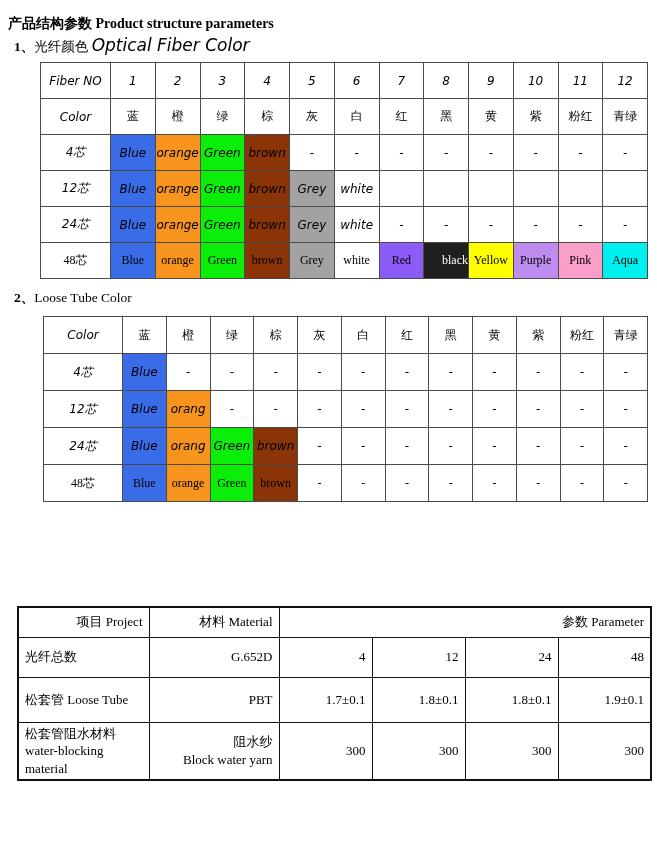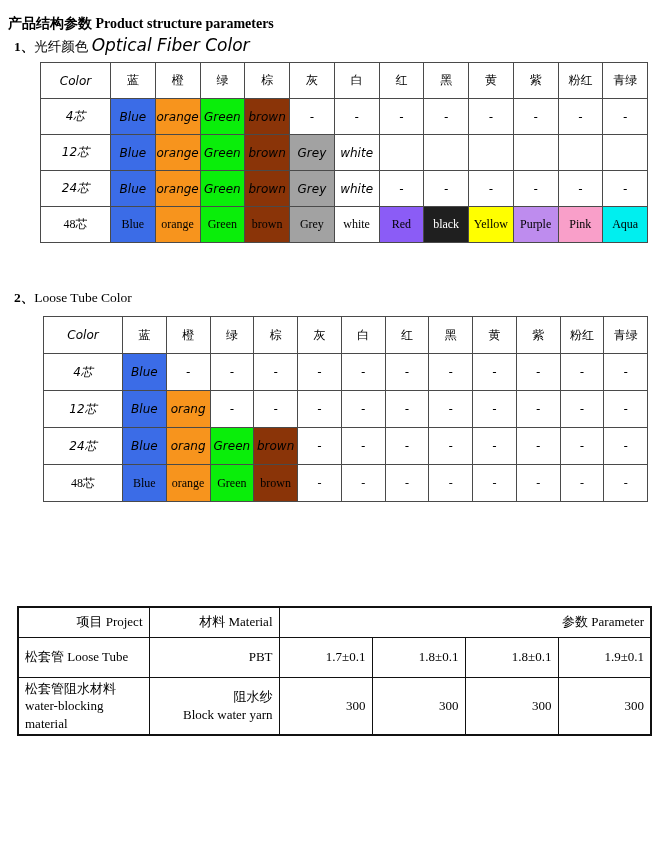--- a/index.html
+++ b/index.html
@@ -56,20 +56,35 @@
   <span class="en hw">Optical Fiber Color</span>
 </div>
 
 <table id="fiber-table" class="grid">
   <colgroup>
     <col style="width:70px">
     <col span="12">
   </colgroup>
   <tbody>
       <tr>
+        <td class="lbl hw">Fiber NO</td>
+        <td class="hw">1</td>
+        <td class="hw">2</td>
+        <td class="hw">3</td>
+        <td class="hw">4</td>
+        <td class="hw">5</td>
+        <td class="hw">6</td>
+        <td class="hw">7</td>
+        <td class="hw">8</td>
+        <td class="hw">9</td>
+        <td class="hw">10</td>
+        <td class="hw">11</td>
+        <td class="hw">12</td>
+      </tr>
+      <tr>
         <td class="lbl hw">Color</td>
         <td class="serif">蓝</td>
         <td class="serif">橙</td>
         <td class="serif">绿</td>
         <td class="serif">棕</td>
         <td class="serif">灰</td>
         <td class="serif">白</td>
         <td class="serif">红</td>
         <td class="serif">黑</td>
         <td class="serif">黄</td>
@@ -124,21 +139,21 @@
       </tr>
       <tr>
         <td class="lbl serif">48芯</td>
         <td class="serif" style="background: rgb(59, 108, 231);">Blue</td>
         <td class="serif" style="background: rgb(247, 148, 29);">orange</td>
         <td class="serif" style="background: rgb(10, 238, 10);">Green</td>
         <td class="serif" style="background: rgb(138, 52, 8);">brown</td>
         <td class="serif" style="background: rgb(162, 162, 162);">Grey</td>
         <td class="serif" style="background: rgb(255, 255, 255);">white</td>
         <td class="serif" style="background: #8b5cf6;">Red</td>
-        <td class="serif" style="background: rgb(31, 31, 31); color: rgb(255, 255, 255);">black</td>
+        <td class="serif" style="background: rgb(31, 31, 31); color: rgb(255, 255, 255); text-align: right;">black</td>
         <td class="serif" style="background: rgb(255, 255, 0);">Yellow</td>
         <td class="serif" style="background: rgb(190, 140, 238);">Purple</td>
         <td class="serif" style="background: rgb(249, 159, 201);">Pink</td>
         <td class="serif" style="background: rgb(0, 239, 239);">Aqua</td>
       </tr>
     </tbody>
 </table>
 
 <div id="sec2" class="sec-heading serif">
   <span class="prefix">2、</span><span>Loose Tube Color</span>
@@ -237,20 +252,28 @@
     <col style="width:93px">
       <col style="width:93px">
   </colgroup>
   <tbody>
       <tr>
         <td>项目 Project</td>
         <td>材料 Material</td>
         <td colspan="4">参数 Parameter</td>
       </tr>
       <tr>
+        <td class="left">光纤总数</td>
+        <td>G.652D</td>
+        <td>4</td>
+        <td>12</td>
+        <td>24</td>
+        <td>48</td>
+      </tr>
+      <tr>
         <td class="left">松套管 Loose Tube</td>
         <td>PBT</td>
         <td>1.7±0.1</td>
         <td>1.8±0.1</td>
         <td>1.8±0.1</td>
         <td>1.9±0.1</td>
       </tr>
       <tr>
         <td class="left">松套管阻水材料
 water-blocking

